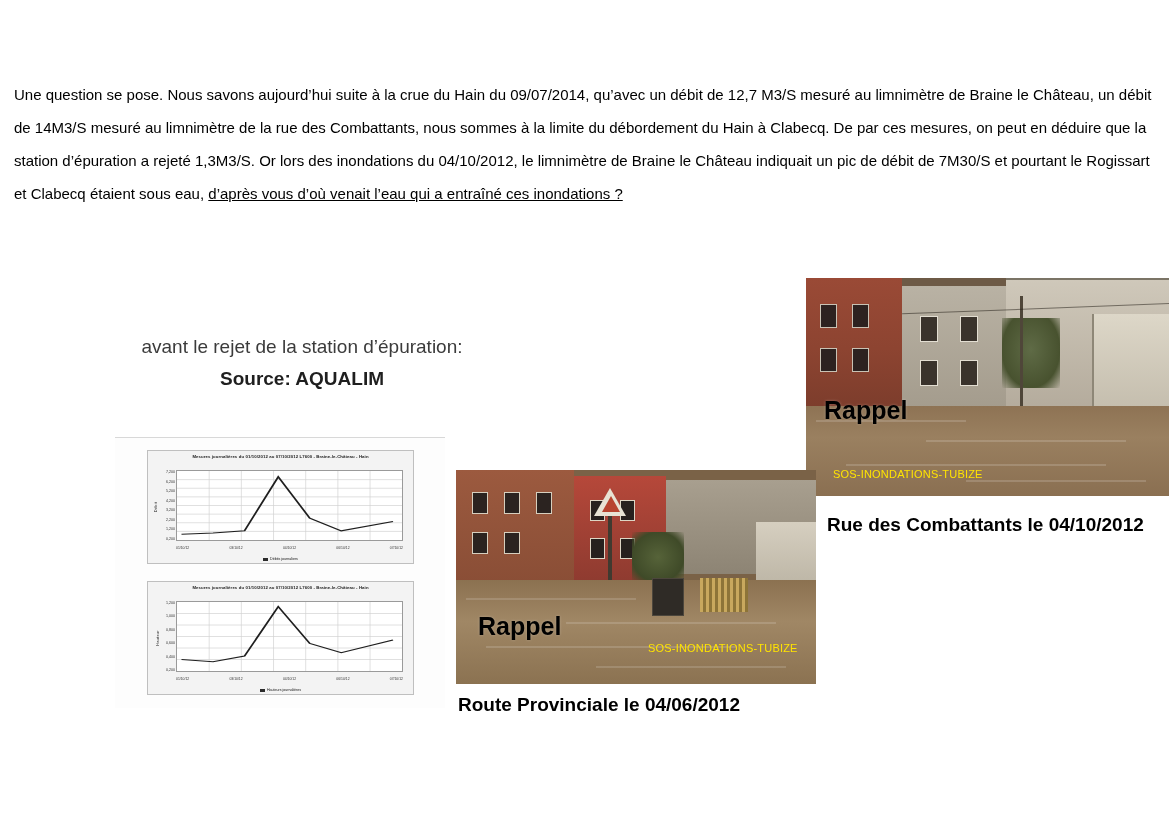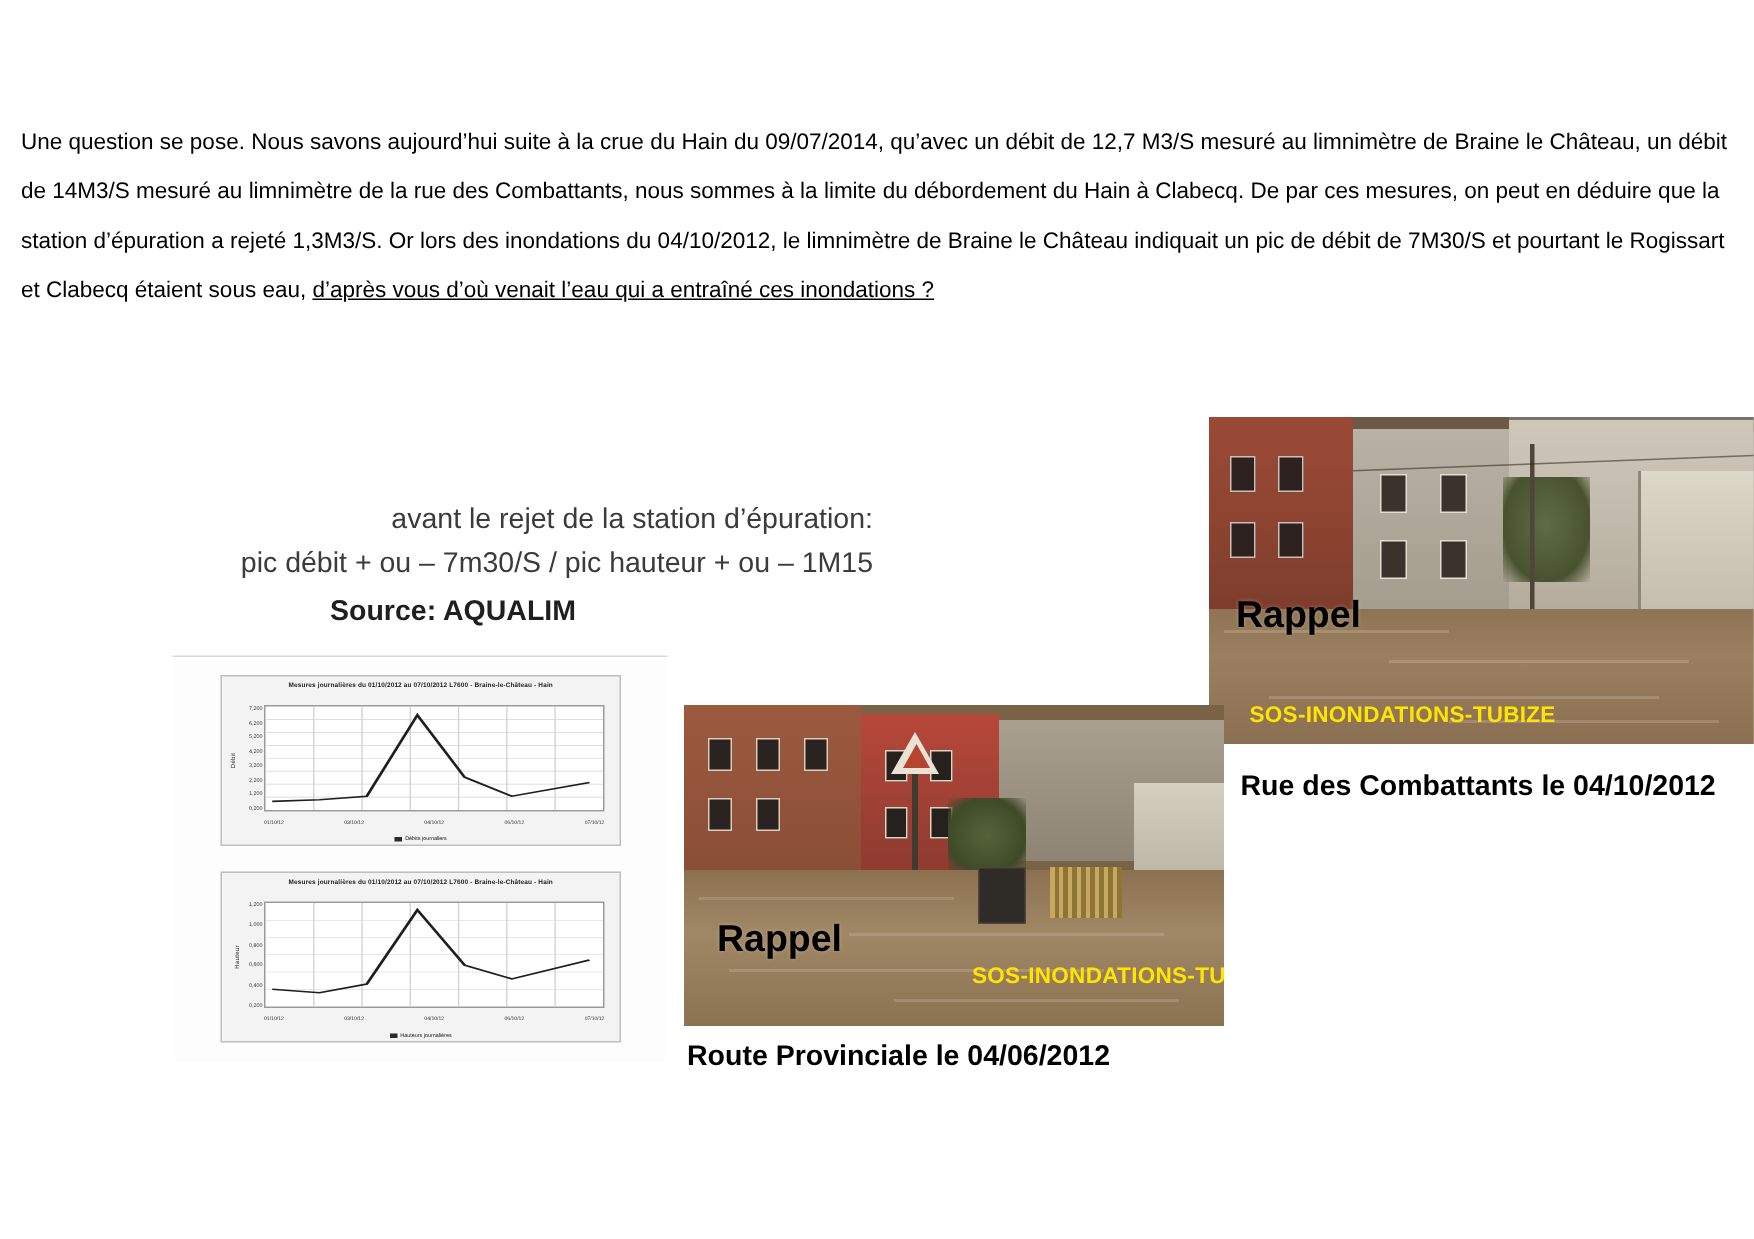--- a/index.html
+++ b/index.html
@@ -32,21 +32,21 @@
   #measures {
     position: absolute;
     left: 22px;
     top: 332px;
     width: 560px;
     font-size: 19px;
     line-height: 29px;
     color: #3b3b3b;
   }
   #measures .m-line { white-space: nowrap; }
-  #measures .m-line.c { text-align: right; }
+  #measures .m-line.c { text-align: center; }
   #measures .m-src {
     text-align: center;
     font-weight: bold;
     font-size: 19px;
     color: #1f1f1f;
     margin-top: 3px;
   }
 
   
   #chart-sheet {
@@ -279,22 +279,22 @@
   .rappel {
     position: absolute;
     font-weight: bold;
     color: #000000;
     font-size: 25px;
     text-shadow: 0 0 3px rgba(255,255,255,0.25);
   }
   .watermark {
     position: absolute;
     color: #ffe400;
-    font-weight: bold;
-    font-size: 15px;
+    font-weight: normal;
+    font-size: 11px;
     letter-spacing: 0.2px;
     white-space: nowrap;
   }
   .photo-caption {
     position: absolute;
     font-weight: bold;
     font-size: 19px;
     color: #000000;
     white-space: nowrap;
   }
@@ -303,21 +303,20 @@
 </style>
 </head>
 <body>
 
 <div id="paragraph">
   <span>Une question se pose. Nous savons aujourd’hui suite à la crue du Hain du 09/07/2014, qu’avec un débit de 12,7 M3/S mesuré au limnimètre de Braine le Château, un débit de 14M3/S mesuré au limnimètre de la rue des Combattants, nous sommes à la limite du débordement du Hain à Clabecq. De par ces mesures, on peut en déduire que la station d’épuration a rejeté 1,3M3/S. Or lors des inondations du 04/10/2012, le limnimètre de Braine le Château indiquait un pic de débit de 7M30/S et pourtant le Rogissart et Clabecq étaient sous eau, </span><span class="underline">d’après vous d’où venait l’eau qui a entraîné ces inondations ?</span>
 </div>
 
 <div id="measures">
   <div class="m-line c">avant le rejet de la station d’épuration:</div>
-  <div class="m-line c">pic débit + ou – 7m30/S  /  pic hauteur + ou – 1M15</div>
   <div class="m-src">Source: AQUALIM</div>
 </div>
 
 <div id="chart-sheet">
 
   <div class="chart-card top">
     <div class="chart-title">
       <span>Mesures journalières du 01/10/2012 au 07/10/2012
 L7600 - Braine-le-Château - Hain</span>
     </div>

